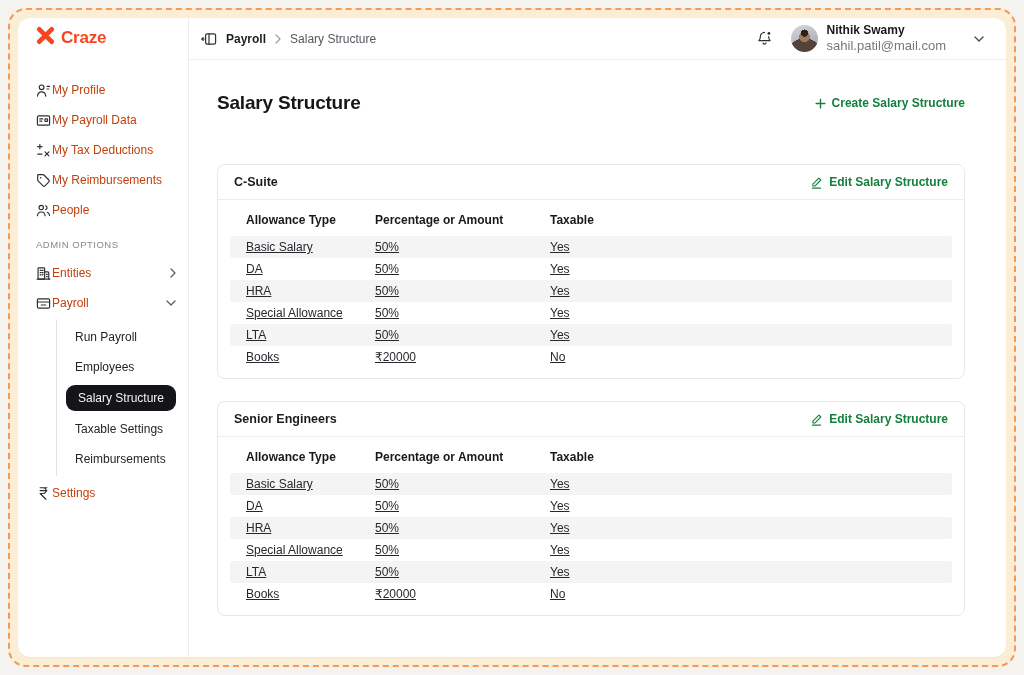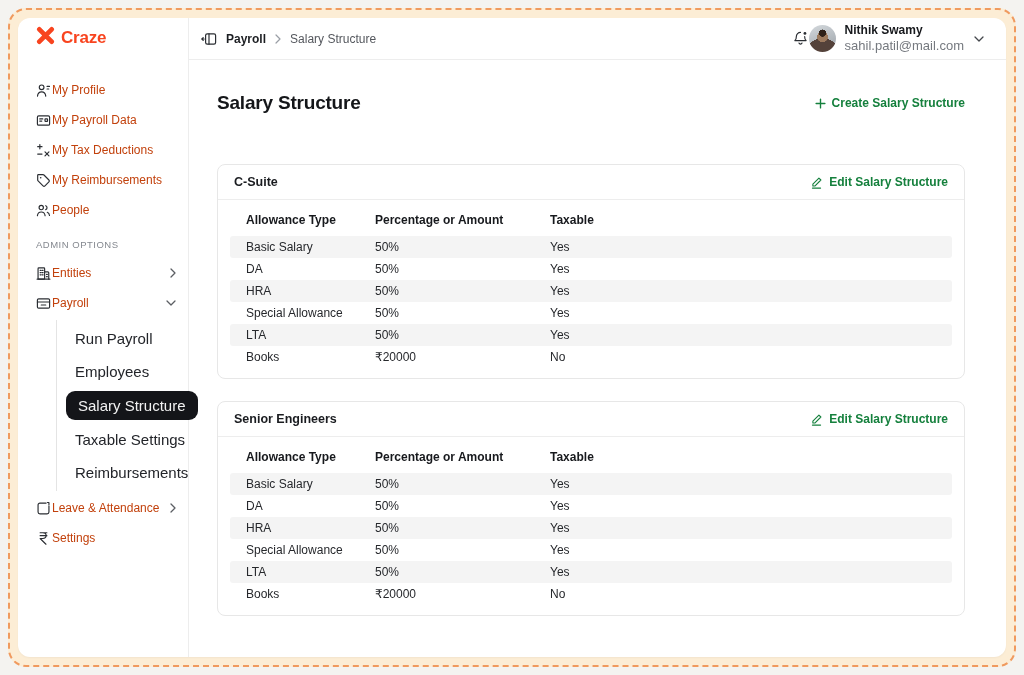--- a/index.html
+++ b/index.html
@@ -28,38 +28,38 @@
     padding:8px 10px 0 18px;
   }
   .logo{display:flex;align-items:center;gap:6px;color:#f8441f;margin-bottom:26px;cursor:pointer;}
   .logo-text{font-size:17px;font-weight:700;letter-spacing:-.2px;}
   .nav-item{display:flex;align-items:center;gap:1px;height:30px;font-size:12px;color:#c2410c;cursor:pointer;}
   .nav-ic{width:15px;height:15px;display:flex;align-items:center;justify-content:center;color:#2b2e33;flex:0 0 15px;}
   .nav-label{white-space:nowrap;}
   .nav-ch{margin-left:auto;color:#5b5e63;display:flex;align-items:center;padding-right:2px;}
   .section-label{font-size:9.5px;color:#84888f;letter-spacing:.5px;margin:14px 0 8px;}
   .sub-wrap{margin:2px 0 2px 20px;border-left:1px solid #e4e4e4;padding:2px 0;}
-  .sub-item{font-size:15px;color:#23252a;padding:8px 0 8px 18px;cursor:pointer;white-space:nowrap;}
+  .sub-item{font-size:12px;color:#23252a;padding:8px 0 8px 18px;cursor:pointer;white-space:nowrap;}
   .sub-item.active{
     background:#141519;color:#f2f2f2;border-radius:9px;
     padding:6px 12px;margin:3px 0 3px 9px;width:fit-content;
   }
   
   .main{flex:1;display:flex;flex-direction:column;min-width:0;}
   .topbar{
     height:42px;flex:0 0 42px;box-sizing:border-box;
     display:flex;align-items:center;justify-content:space-between;
     padding:0 22px 0 12px;border-bottom:1px solid #ededed;
   }
   .breadcrumb{display:flex;align-items:center;gap:9px;font-size:12px;}
   .bc-icon{color:#2b2e33;display:flex;align-items:center;cursor:pointer;}
   .bc-parent{font-weight:700;color:#1c1e22;cursor:pointer;}
   .bc-sep{color:#9a9ea5;display:flex;align-items:center;}
   .bc-current{color:#54575d;}
-  .user-area{display:flex;align-items:center;}
+  .user-area{display:flex;align-items:center;gap:18px;}
   .bell{position:relative;color:#2b2e33;display:flex;cursor:pointer;}
   .user-chip{display:flex;align-items:center;gap:9px;cursor:pointer;}
   .avatar{
     width:27px;height:27px;border-radius:50%;
     background:
       radial-gradient(circle at 50% 30%, #2e2119 0 15%, rgba(0,0,0,0) 16%),
       radial-gradient(circle at 50% 44%, #9c7a5e 0 26%, rgba(0,0,0,0) 27%),
       radial-gradient(circle at 50% 115%, #54423a 0 52%, rgba(0,0,0,0) 53%),
       linear-gradient(160deg,#d4d9dd,#9aa0a6);
   }
@@ -73,21 +73,21 @@
   .link{display:flex;align-items:center;gap:6px;color:#15803d;font-size:12px;font-weight:700;cursor:pointer;text-decoration:none;}
   .link .ic{display:flex;align-items:center;}
   .card{border:1px solid #e7e7e7;border-radius:8px;margin-bottom:22px;background:#fff;}
   .card-head{
     display:flex;align-items:center;justify-content:space-between;
     padding:10px 16px;border-bottom:1px solid #ededed;
   }
   .card-title{font-size:12.5px;font-weight:700;color:#1a1c20;}
   .table{padding:4px 12px 10px;}
   .thead{display:flex;padding:9px 16px;font-size:12px;font-weight:700;color:#17191d;}
-  .trow{display:flex;align-items:center;height:22px;padding:0 16px;font-size:12px;color:#26282c;border-radius:3px;}
+  .trow{display:flex;align-items:center;height:22px;padding:0 16px;font-size:12px;color:#26282c;border-radius:3px;text-decoration:underline;}
   .trow:nth-child(odd){background:#f4f4f4;}
   .c1{width:129px;flex:0 0 129px;}
   .c2{width:175px;flex:0 0 175px;}
   .c3{flex:1;}
 </style>
 </head>
 <body>
 
 <div class="frame"></div>
 
@@ -190,34 +190,20 @@
   </div>
       </nav>
     <div class="sub-wrap" id="nav-sub">
         <div class="sub-item">Run Payroll</div>
         <div class="sub-item">Employees</div>
         <div class="sub-item active">Salary Structure</div>
         <div class="sub-item">Taxable Settings</div>
         <div class="sub-item">Reimbursements</div>
       </div>
     <nav id="nav-footer">
-        <div class="nav-item">
-    <span class="nav-ic">
-            <svg viewBox="0 0 16 16" width="15" height="15" fill="none" stroke="currentColor" stroke-width="1.25" stroke-linecap="round" stroke-linejoin="round">
-              <path d="M10.8 2.2H4.2a2 2 0 0 0-2 2v7.6a2 2 0 0 0 2 2h7.6a2 2 0 0 0 2-2V5.2"></path>
-              <path d="M13.8 2.2v1.6M12.2 1.6h1.6"></path>
-            </svg>
-          </span>
-    <span class="nav-label">Leave &amp; Attendance</span>
-    <span class="nav-ch">
-            <svg viewBox="0 0 6 10" width="6" height="10" fill="none" stroke="currentColor" stroke-width="1.25" stroke-linecap="round" stroke-linejoin="round">
-              <path d="M1 1l4 4-4 4"></path>
-            </svg>
-          </span>
-  </div>
         <div class="nav-item">
     <span class="nav-ic">
             <svg viewBox="0 0 16 16" width="15" height="15" fill="none" stroke="currentColor" stroke-width="1.25" stroke-linecap="round" stroke-linejoin="round">
               <path d="M4.4 1.9h7.2M4.4 5h7.2M7.2 1.9c2.3 0 3.6 1.2 3.6 3S9.5 8 7.2 8H4.4l6.2 6.1"></path>
             </svg>
           </span>
     <span class="nav-label">Settings</span>
 
   </div>
       </nav>

